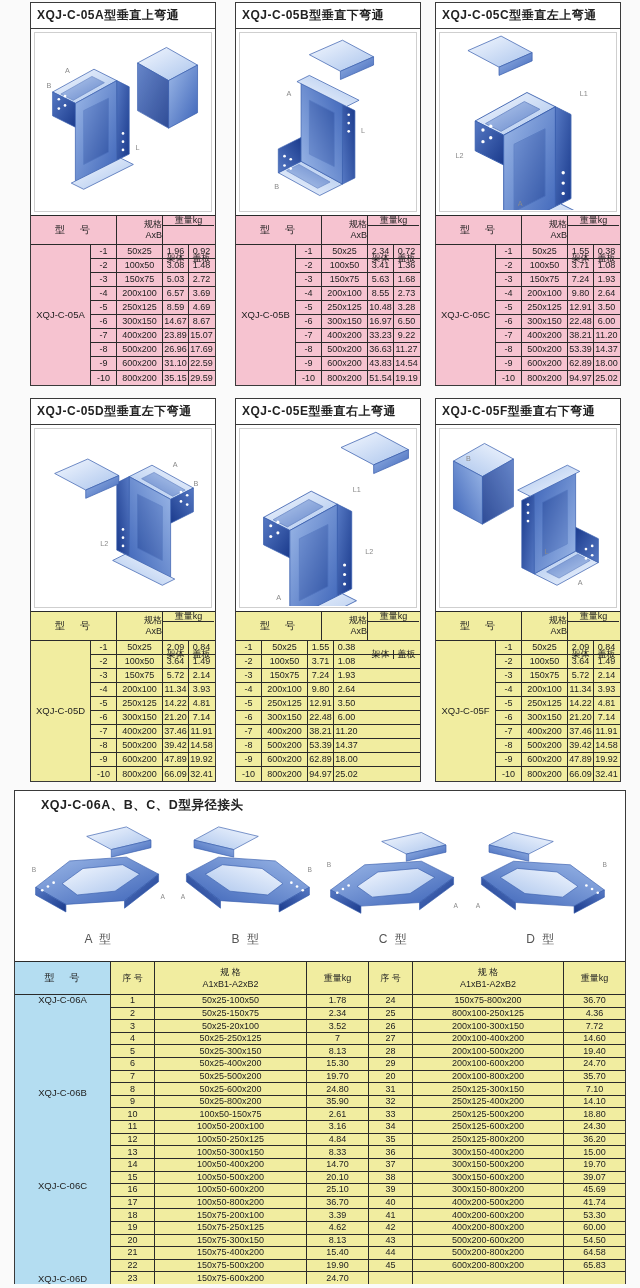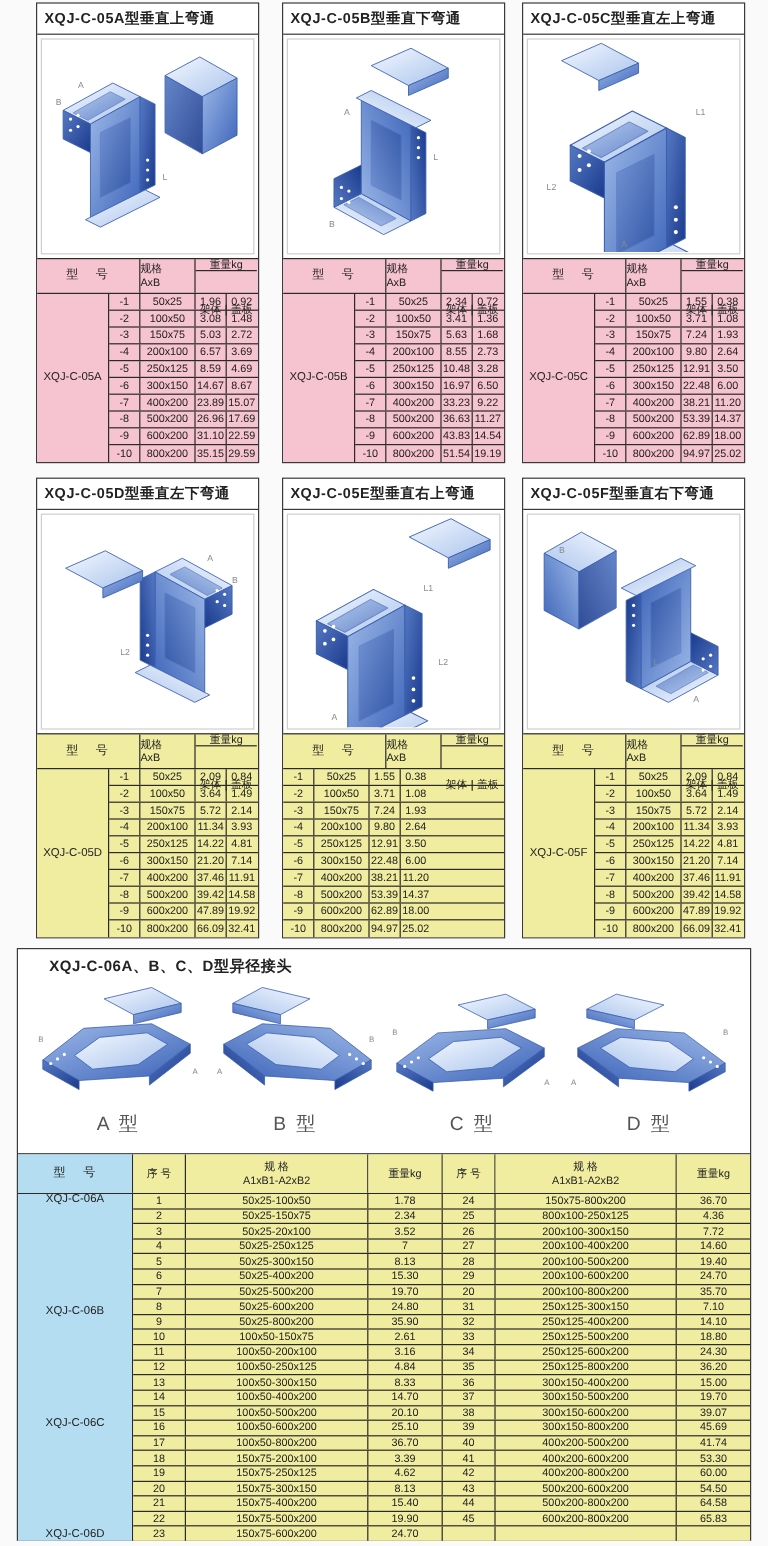--- a/index.html
+++ b/index.html
@@ -21,42 +21,42 @@
     padding:4px 6px;white-space:nowrap;overflow:hidden;
   }
   .draw-area{flex:1;display:flex;align-items:center;justify-content:center;padding:3px;}
   .draw-frame{border:1px solid #cfcfcf;width:100%;height:100%;display:flex;align-items:center;justify-content:center;box-sizing:border-box;}
   
   .spec-table{border-top:1.5px solid #2a2a2a;font-size:9px;line-height:1;}
   .spec-table.pink{background:#f6c3d0;}
   .spec-table.yellow{background:#f1eda0;}
   .st-head{display:flex;height:28px;border-bottom:1px solid #2a2a2a;}
   .h-model{width:86px;border-right:1px solid #2a2a2a;display:flex;align-items:center;justify-content:center;font-size:10px;letter-spacing:6px;padding-left:4px;box-sizing:border-box;}
-  .h-spec{width:46px;border-right:1px solid #2a2a2a;display:flex;flex-direction:column;align-items:flex-start;justify-content:center;gap:2px;box-sizing:border-box;}
+  .h-spec{width:46px;border-right:1px solid #2a2a2a;display:flex;flex-direction:column;align-items:flex-end;justify-content:center;gap:2px;box-sizing:border-box;}
   .h-weight{width:51px;display:flex;flex-direction:column;box-sizing:border-box;}
   .h-weight .hw-top{height:14px;display:flex;align-items:center;justify-content:center;border-bottom:1px solid #2a2a2a;}
   .h-weight .hw-bot{flex:1;display:flex;}
   .h-weight .hw-bot div{flex:1;display:flex;align-items:center;justify-content:center;margin-top:28px;}
   .h-weight .hw-bot div:first-child{border-right:1px solid #2a2a2a;}
   .st-body{display:flex;}
   .b-model{width:60px;border-right:1px solid #2a2a2a;display:flex;align-items:center;justify-content:center;font-size:9.5px;box-sizing:border-box;}
   .b-rows{flex:1;display:flex;flex-direction:column;}
   .r05{display:flex;height:14px;border-bottom:1px solid #2a2a2a;box-sizing:border-box;}
   .r05:last-child{border-bottom:none;}
   .r05 .c{display:flex;align-items:center;justify-content:center;border-right:1px solid #2a2a2a;box-sizing:border-box;}
   .r05 .no{width:26px;}
   .r05 .sp{width:46px;}
   .r05 .fr{width:26px;}
   .r05 .cv{width:25px;border-right:none;}
   
   .p06{left:14px;top:790px;width:612px;height:494px;}
   .p06 .p06-title{font-size:12.5px;font-weight:bold;letter-spacing:.5px;padding:6px 8px 2px 26px;}
   .figs{display:flex;justify-content:space-between;align-items:flex-end;padding:2px 10px 0 10px;height:132px;box-sizing:border-box;}
   .fig{display:flex;flex-direction:column;align-items:center;width:148px;}
-  .fig .fig-label{font-size:16px;color:#555;letter-spacing:2px;margin-top:2px;}
+  .fig .fig-label{font-size:12px;color:#555;letter-spacing:2px;margin-top:2px;}
   .t06{position:absolute;left:0;right:0;bottom:0;top:170px;border-top:1.5px solid #2a2a2a;font-size:9px;line-height:1;}
   .t06-head{display:flex;height:32px;border-bottom:1px solid #2a2a2a;}
   .t06-head .hc{display:flex;align-items:center;justify-content:center;border-right:1px solid #2a2a2a;box-sizing:border-box;background:#f1eda0;flex-direction:column;gap:3px;}
   .t06-head .hc.model{background:#b4ddf1;letter-spacing:6px;padding-left:5px;font-size:10px;}
   .t06-head .hc:last-child{border-right:none;}
   .t06-body{display:flex;height:calc(100% - 32px);}
   .m06{width:96px;border-right:1px solid #2a2a2a;background:#b4ddf1;display:flex;flex-direction:column;align-items:center;justify-content:space-between;gap:23px;font-size:9.5px;box-sizing:border-box;}
   .rows06{flex:1;display:flex;flex-direction:column;background:#f1eda0;}
   .r06{display:flex;flex:1;border-bottom:1px solid #2a2a2a;box-sizing:border-box;}
   .r06:last-child{border-bottom:none;}

